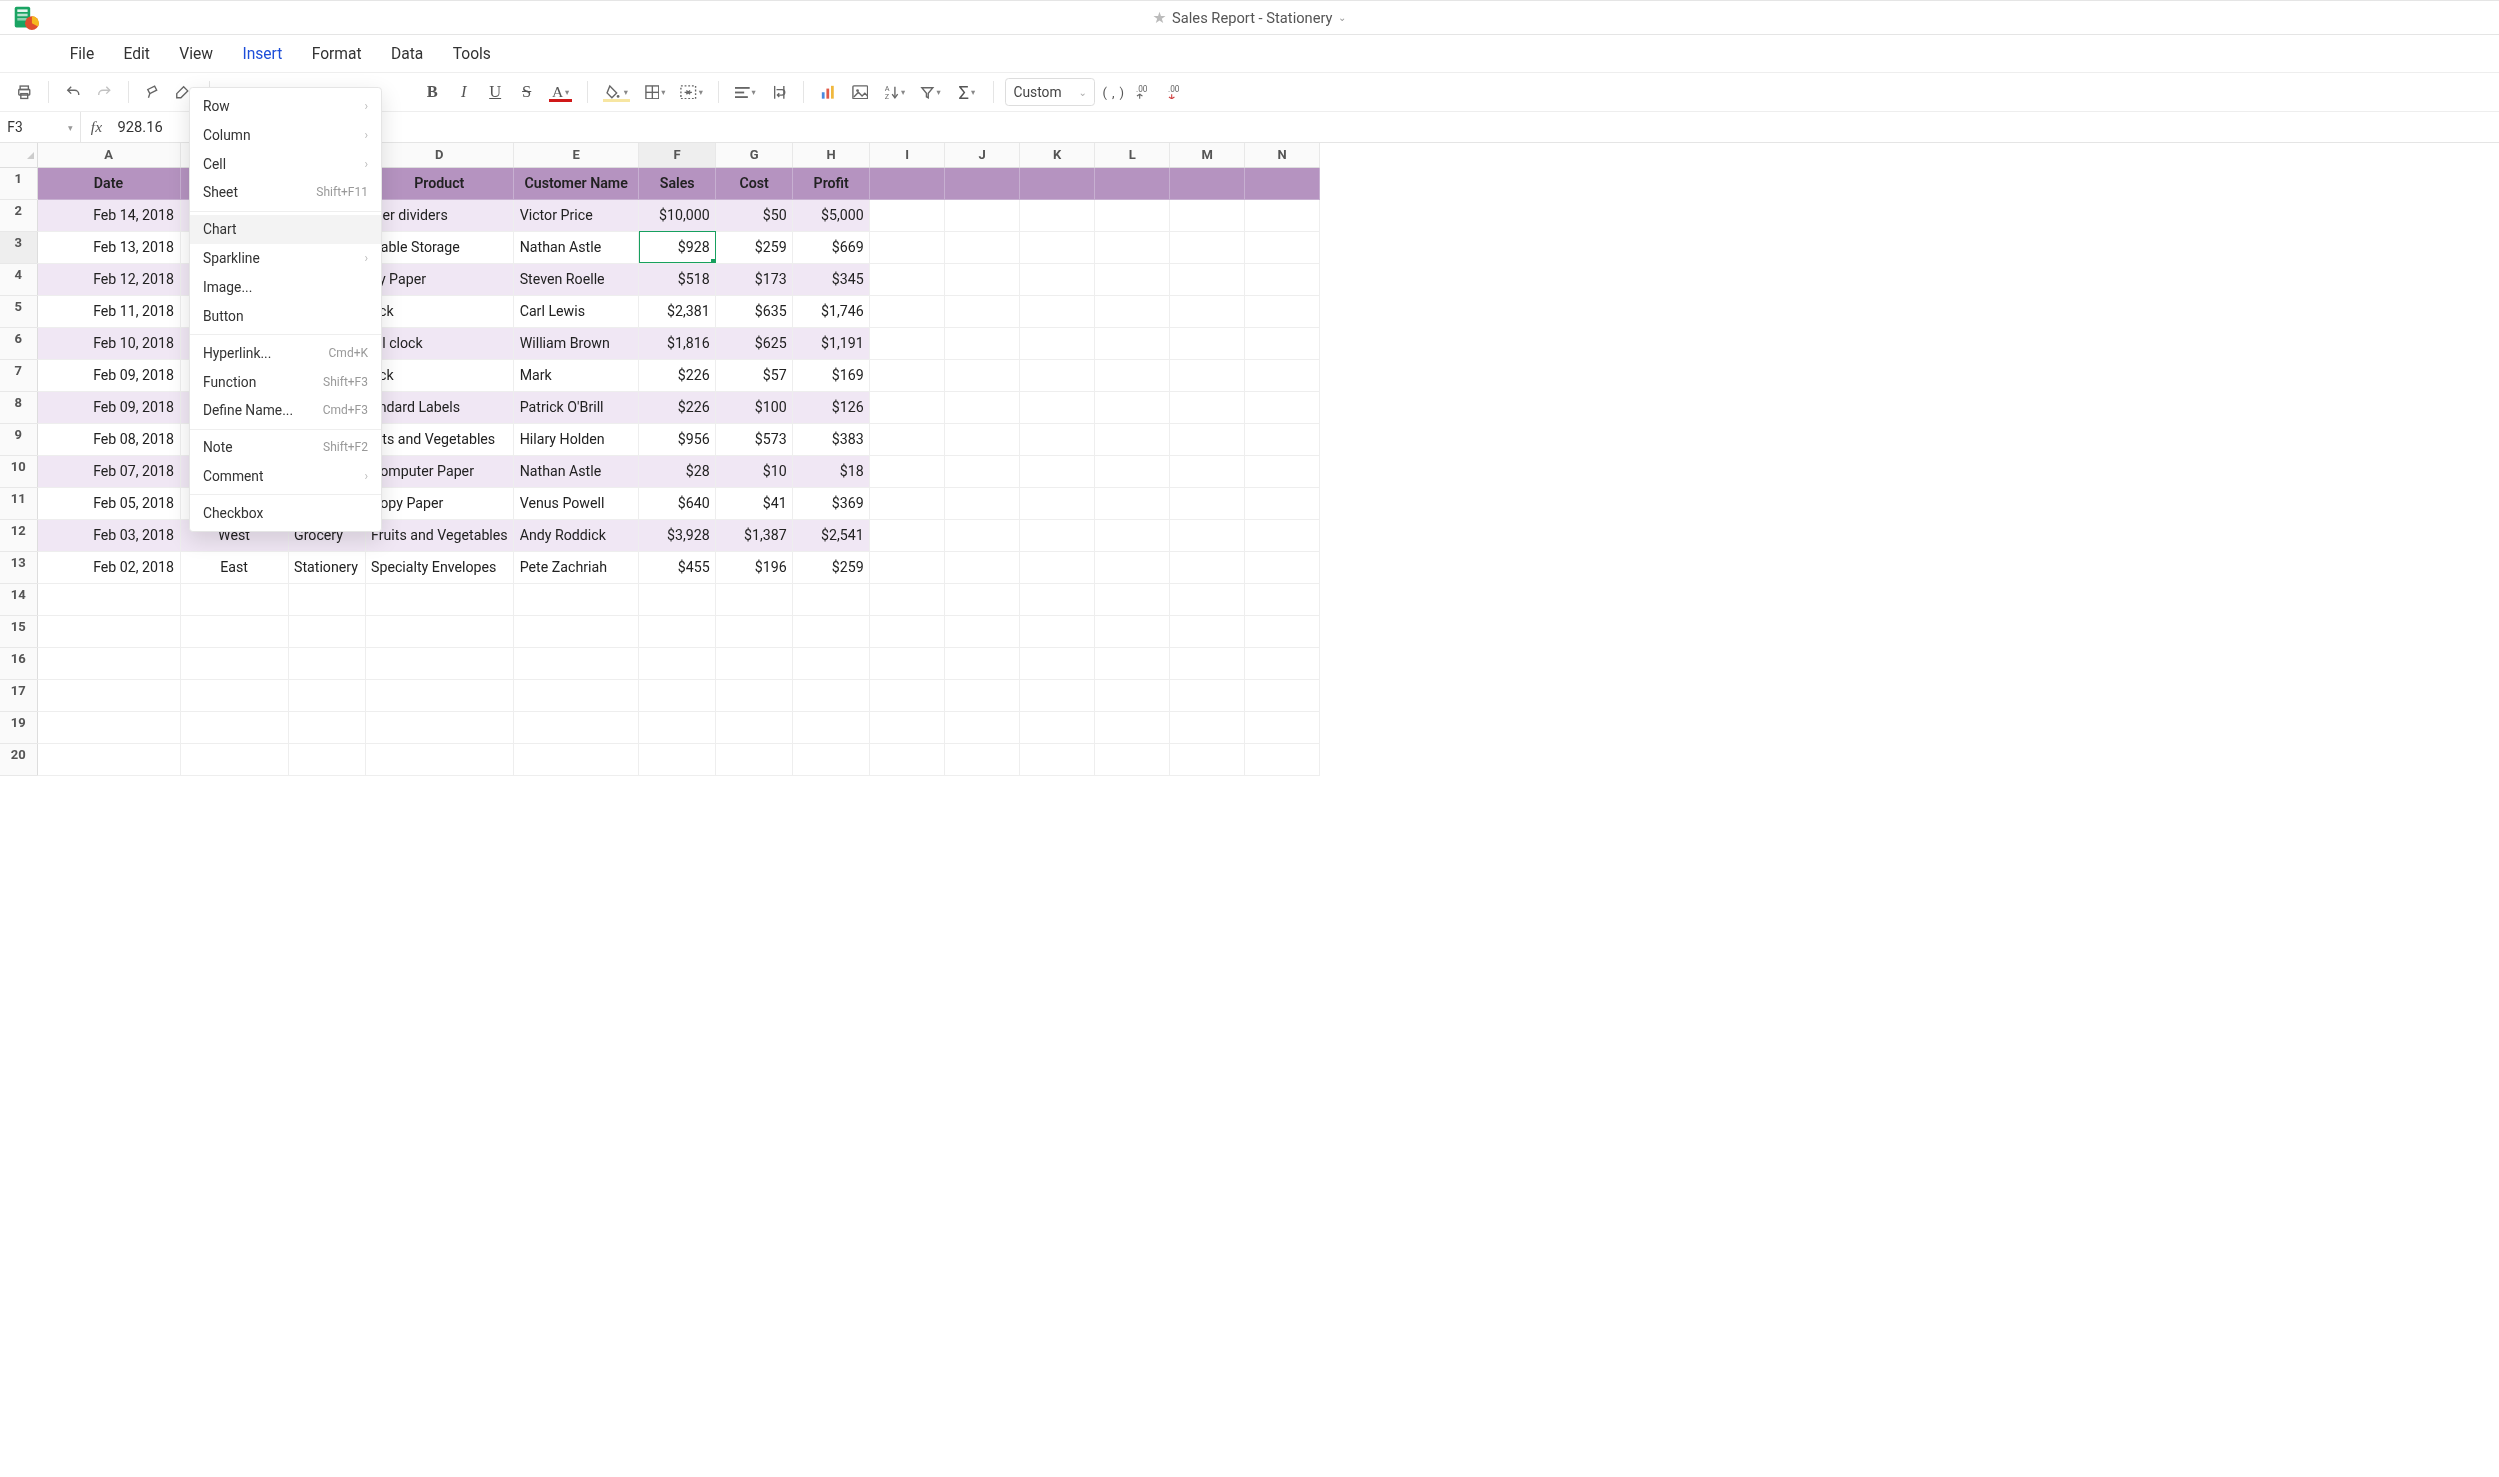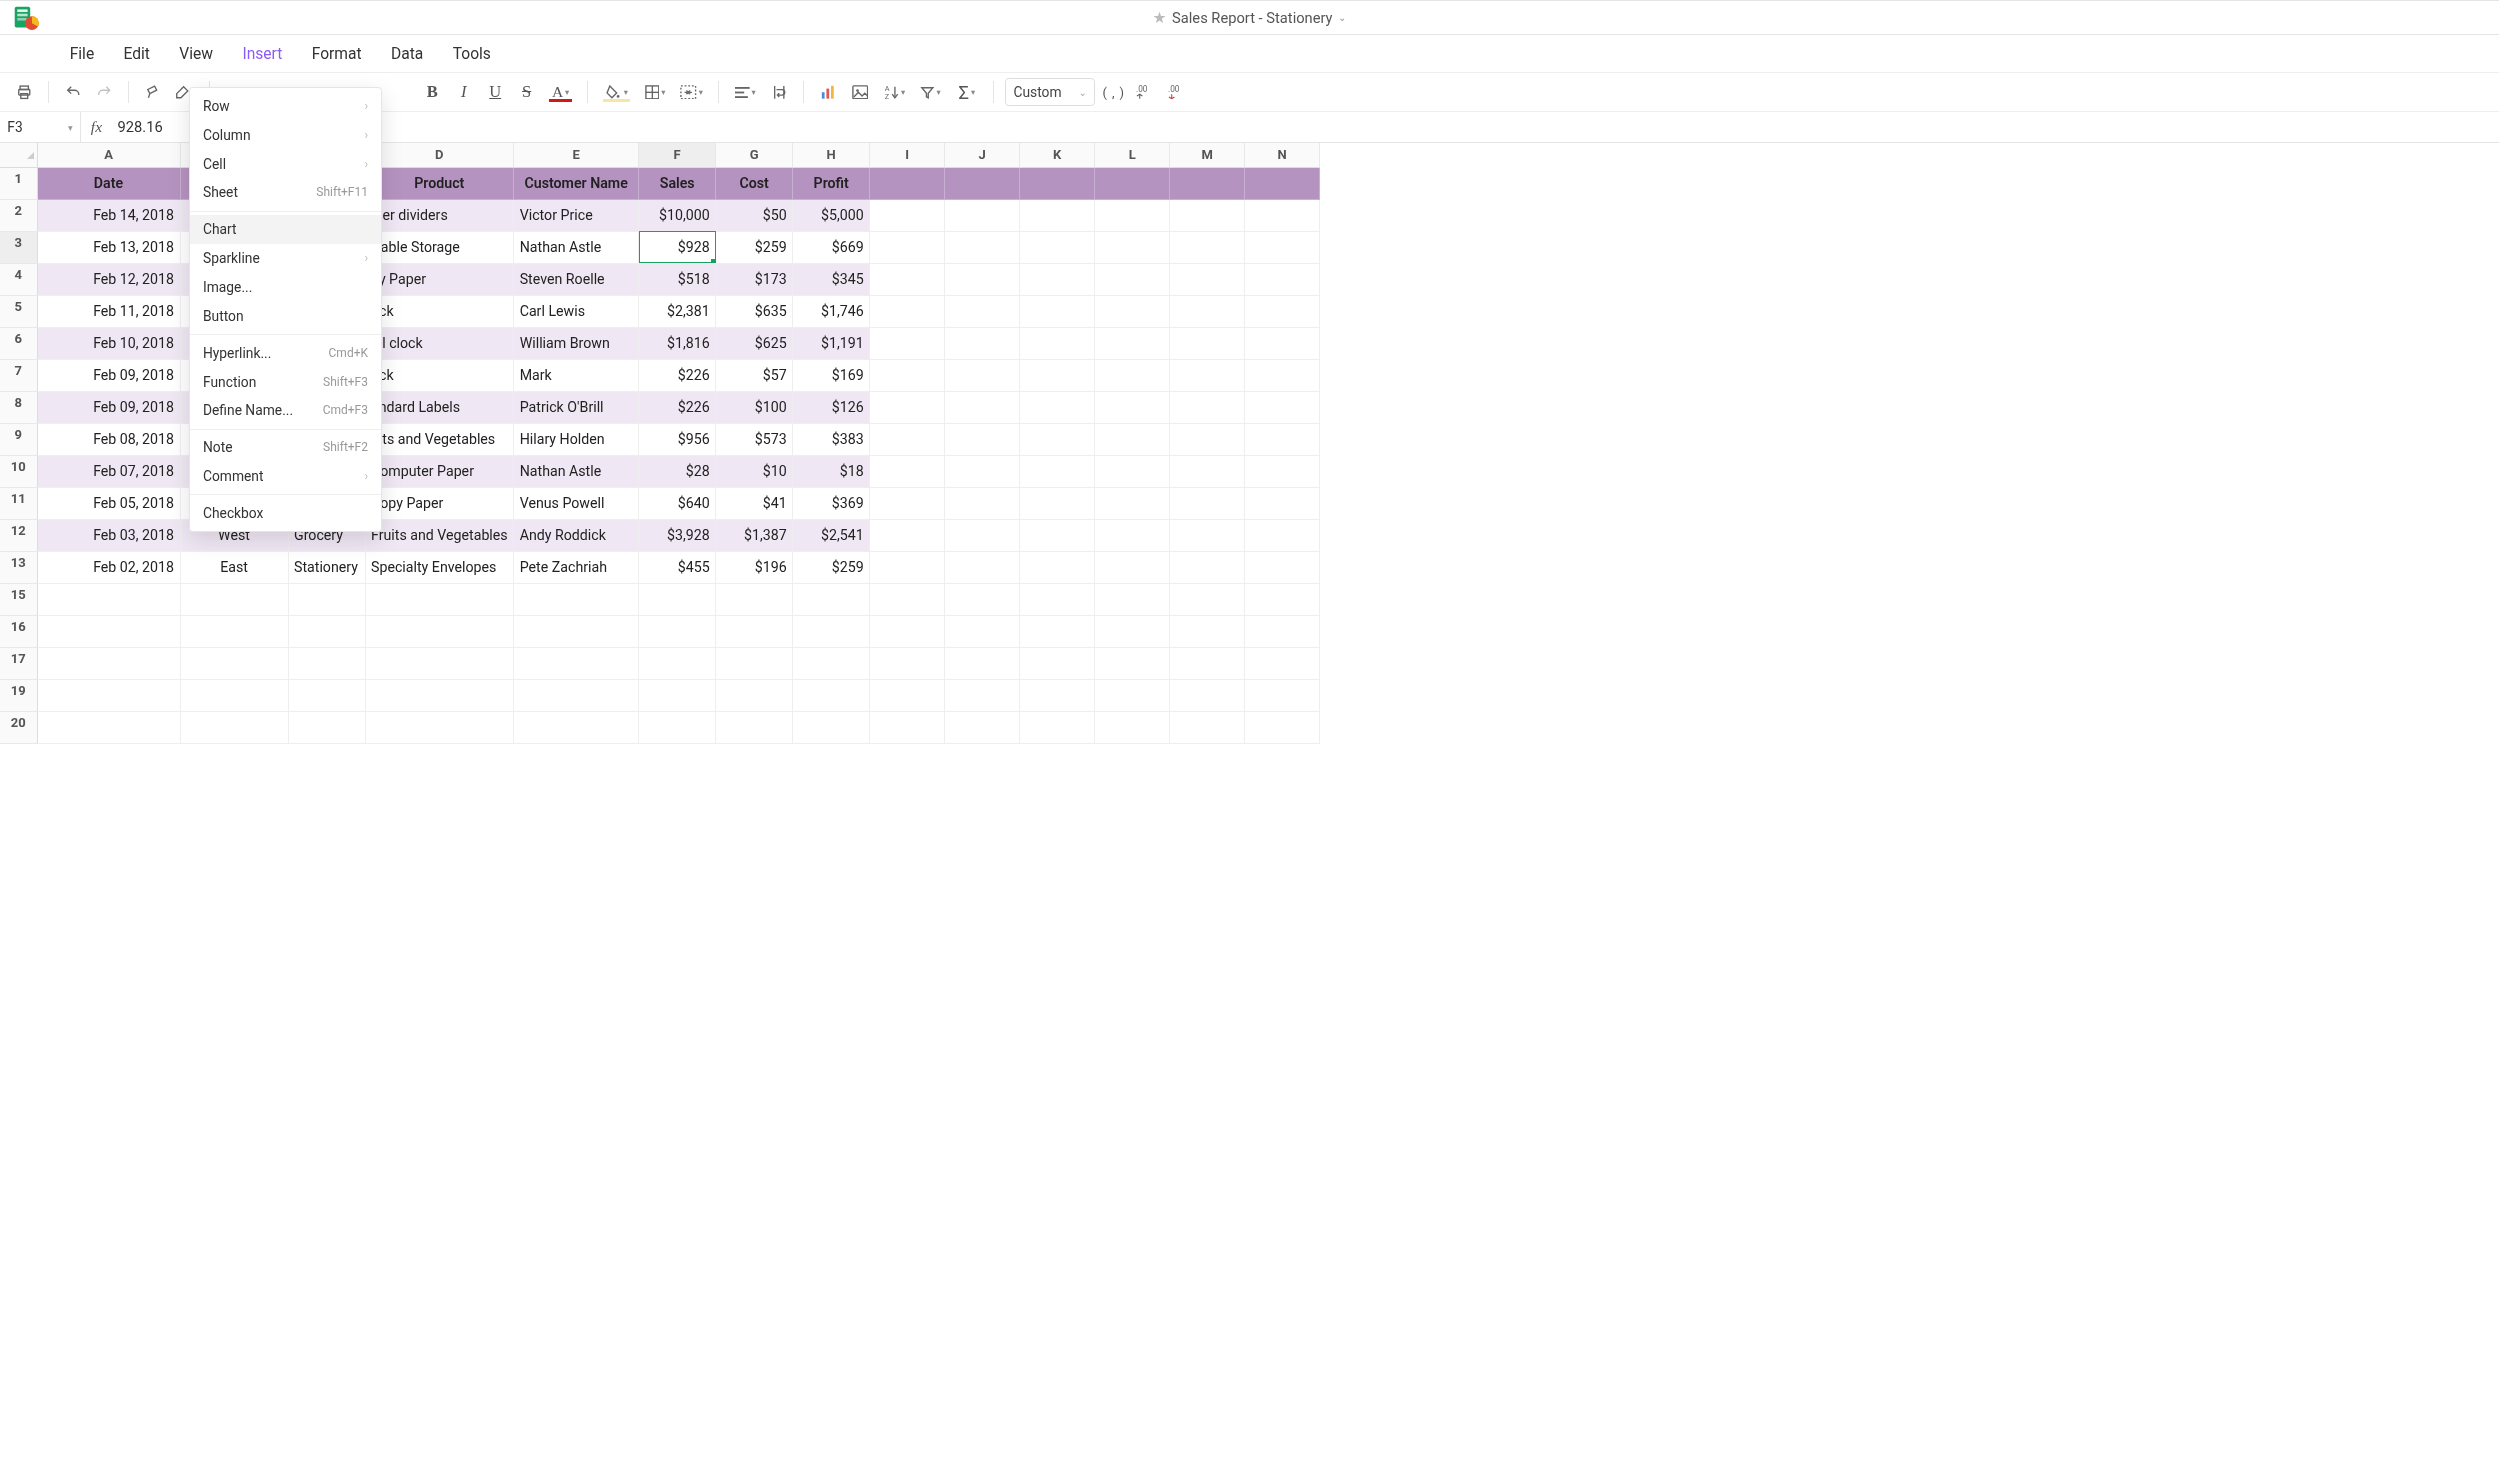--- a/index.html
+++ b/index.html
@@ -32,21 +32,21 @@
   }
 
   
   .menubar {
     height: 37px;
     display:flex; align-items:center;
     padding-left: 55px;
     text-align: center;
   }
   .menuitem { padding: 0 14.7px; font-size:15.6px; color:#333; cursor:default; height:100%; display:flex; align-items:center;}
-  .menuitem.active { color:#8b5cf6; }
+  .menuitem.active { color:#1d4ed8; }
 
   
   .toolbar {
     height: 40px;
     border-top: 0.9px solid #eee;
     border-bottom: 0.9px solid #eee;
     display:flex;
     align-items:center;
     padding: 0 11px;
     gap: 5.5px;
@@ -587,20 +587,37 @@
           <td class="cell num">$196</td>
           <td class="cell num">$259</td>
           <td class="cell " style="background:#fff"></td>
           <td class="cell " style="background:#fff"></td>
           <td class="cell " style="background:#fff"></td>
           <td class="cell " style="background:#fff"></td>
           <td class="cell " style="background:#fff"></td>
           <td class="cell " style="background:#fff"></td>
         </tr>
         <tr>
+          <th class="rowhdr">14</th>
+          <td class="cell" style="background:#fff"></td>
+          <td class="cell" style="background:#fff"></td>
+          <td class="cell" style="background:#fff"></td>
+          <td class="cell" style="background:#fff"></td>
+          <td class="cell" style="background:#fff"></td>
+          <td class="cell" style="background:#fff"></td>
+          <td class="cell" style="background:#fff"></td>
+          <td class="cell" style="background:#fff"></td>
+          <td class="cell" style="background:#fff"></td>
+          <td class="cell" style="background:#fff"></td>
+          <td class="cell" style="background:#fff"></td>
+          <td class="cell" style="background:#fff"></td>
+          <td class="cell" style="background:#fff"></td>
+          <td class="cell" style="background:#fff"></td>
+        </tr>
+        <tr>
           <th class="rowhdr">15</th>
           <td class="cell" style="background:#fff"></td>
           <td class="cell" style="background:#fff"></td>
           <td class="cell" style="background:#fff"></td>
           <td class="cell" style="background:#fff"></td>
           <td class="cell" style="background:#fff"></td>
           <td class="cell" style="background:#fff"></td>
           <td class="cell" style="background:#fff"></td>
           <td class="cell" style="background:#fff"></td>
           <td class="cell" style="background:#fff"></td>

